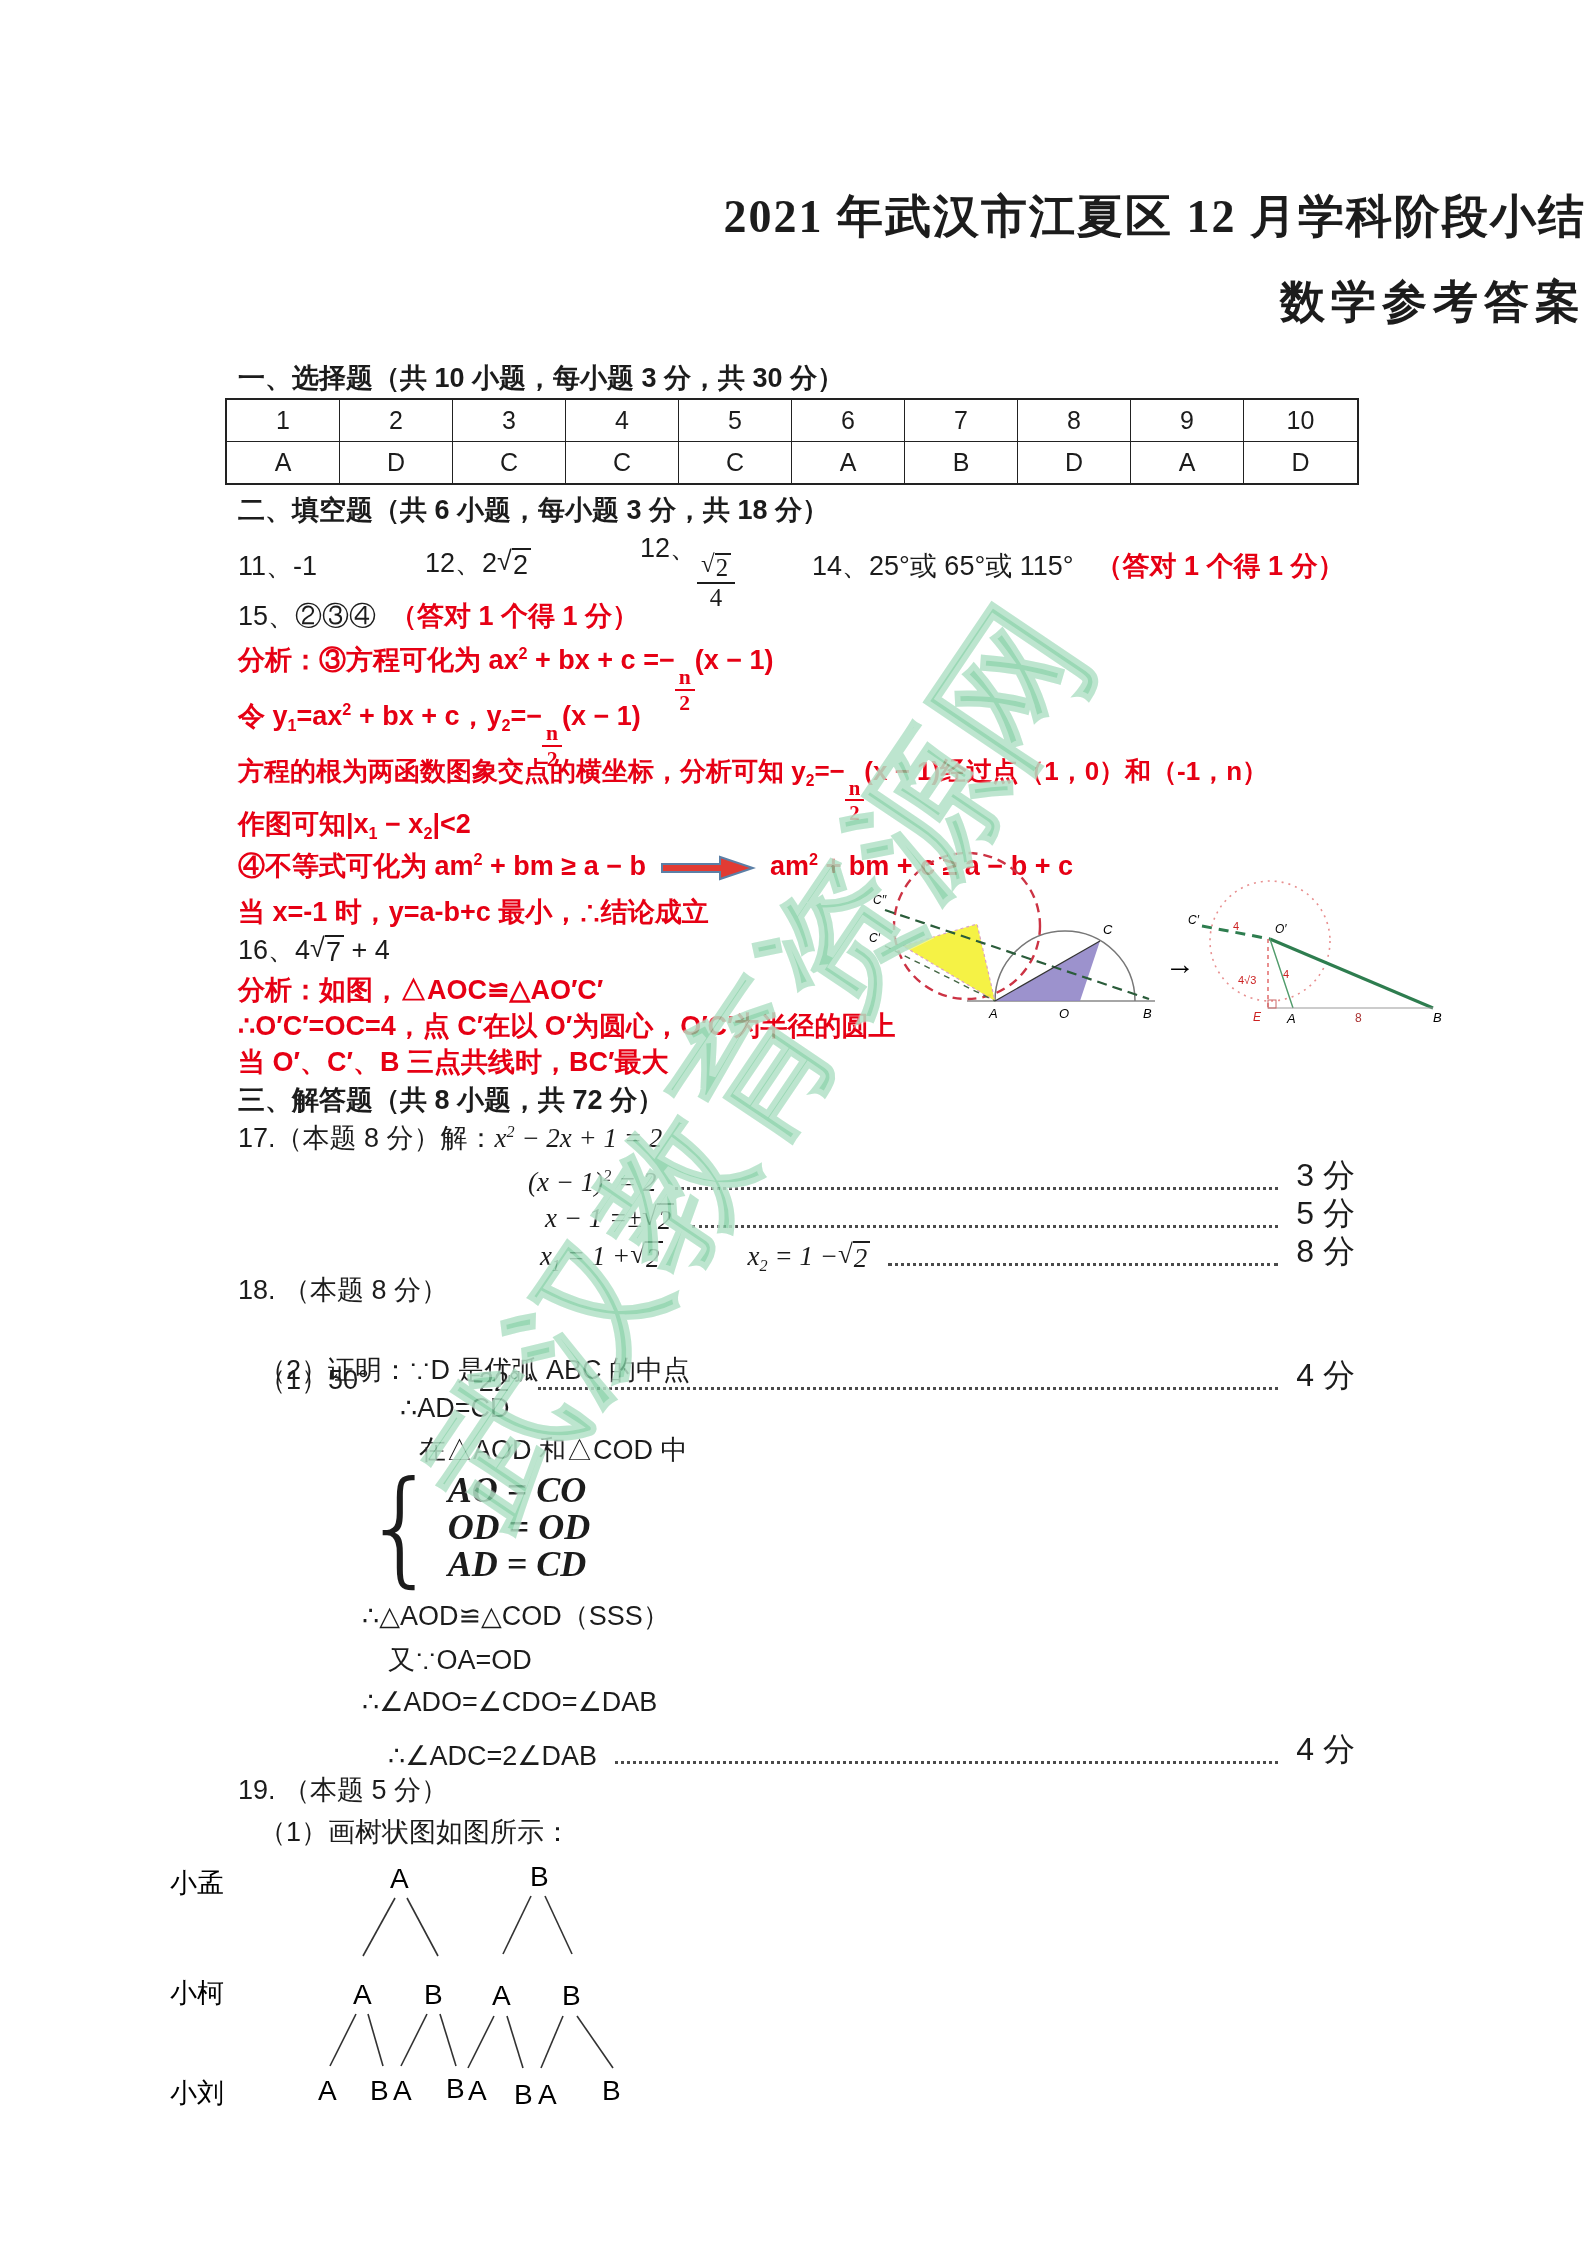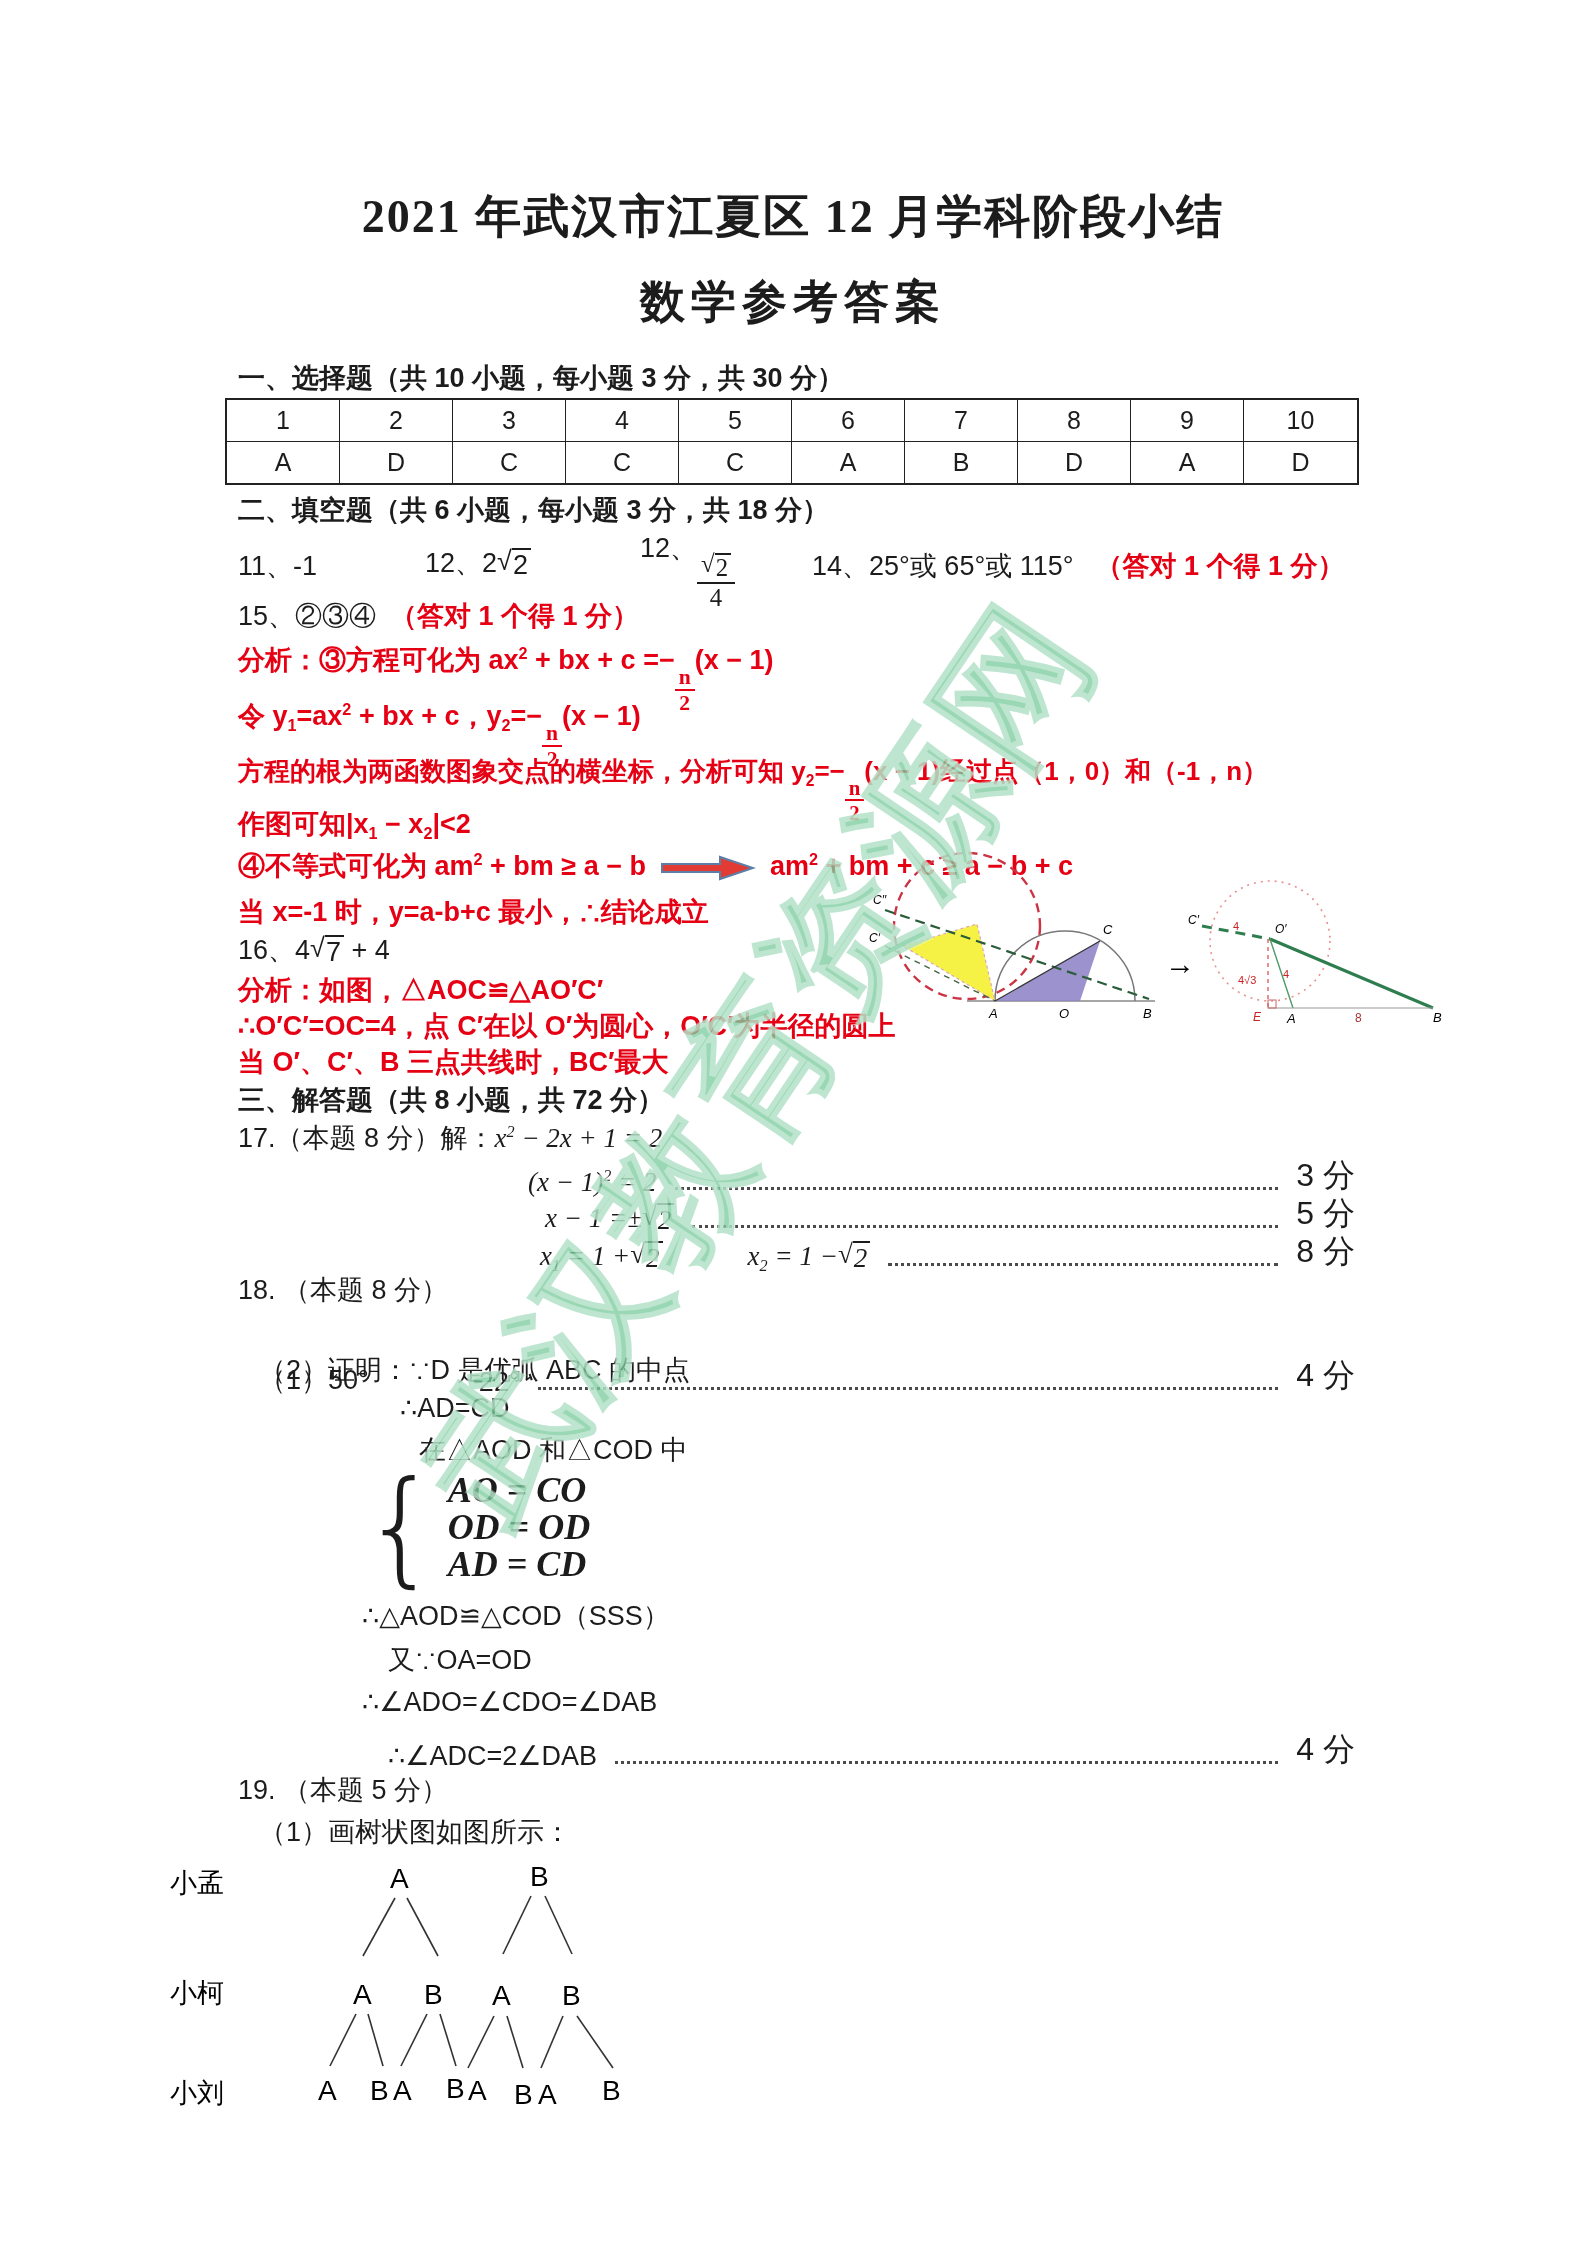--- a/index.html
+++ b/index.html
@@ -3,21 +3,21 @@
 <meta charset="utf-8">
 <style>
   :root{ --red:#e60014; --ink:#1c1c1c; }
   html,body{margin:0;padding:0;}
   body{width:1586px;height:2244px;position:relative;background:#ffffff;overflow:hidden;
        font-family:"Liberation Sans",sans-serif;color:var(--ink);}
   .line{position:absolute;white-space:nowrap;font-size:27px;color:var(--ink);}
   .red{color:var(--red);font-weight:600;}
   .it{font-family:"Liberation Serif",serif;font-style:italic;}
   .bold{font-weight:700;}
-  .title{position:absolute;left:0;right:0;text-align:center;font-family:"Liberation Serif",serif;
+  .title{position:absolute;left:0;right:0;text-align:right;font-family:"Liberation Serif",serif;
          font-weight:700;letter-spacing:2px;}
   .sup{font-size:60%;vertical-align:super;line-height:0;}
   .sub{font-size:60%;vertical-align:sub;line-height:0;}
   .frac{display:inline-flex;flex-direction:column;align-items:center;vertical-align:-0.7em;
         line-height:1.02;font-size:0.8em;font-family:"Liberation Serif",serif;}
   .frac .fn{border-bottom:2px solid currentColor;padding:0 4px 1px 4px;}
   .frac .fd{padding-top:1px;}
   .sqrt{display:inline-flex;align-items:stretch;}
   .sqrt .sym{align-self:flex-start;transform:translateY(-2px);}
   .sqrt .rad{border-top:2px solid currentColor;padding:0 3px 0 1px;}

